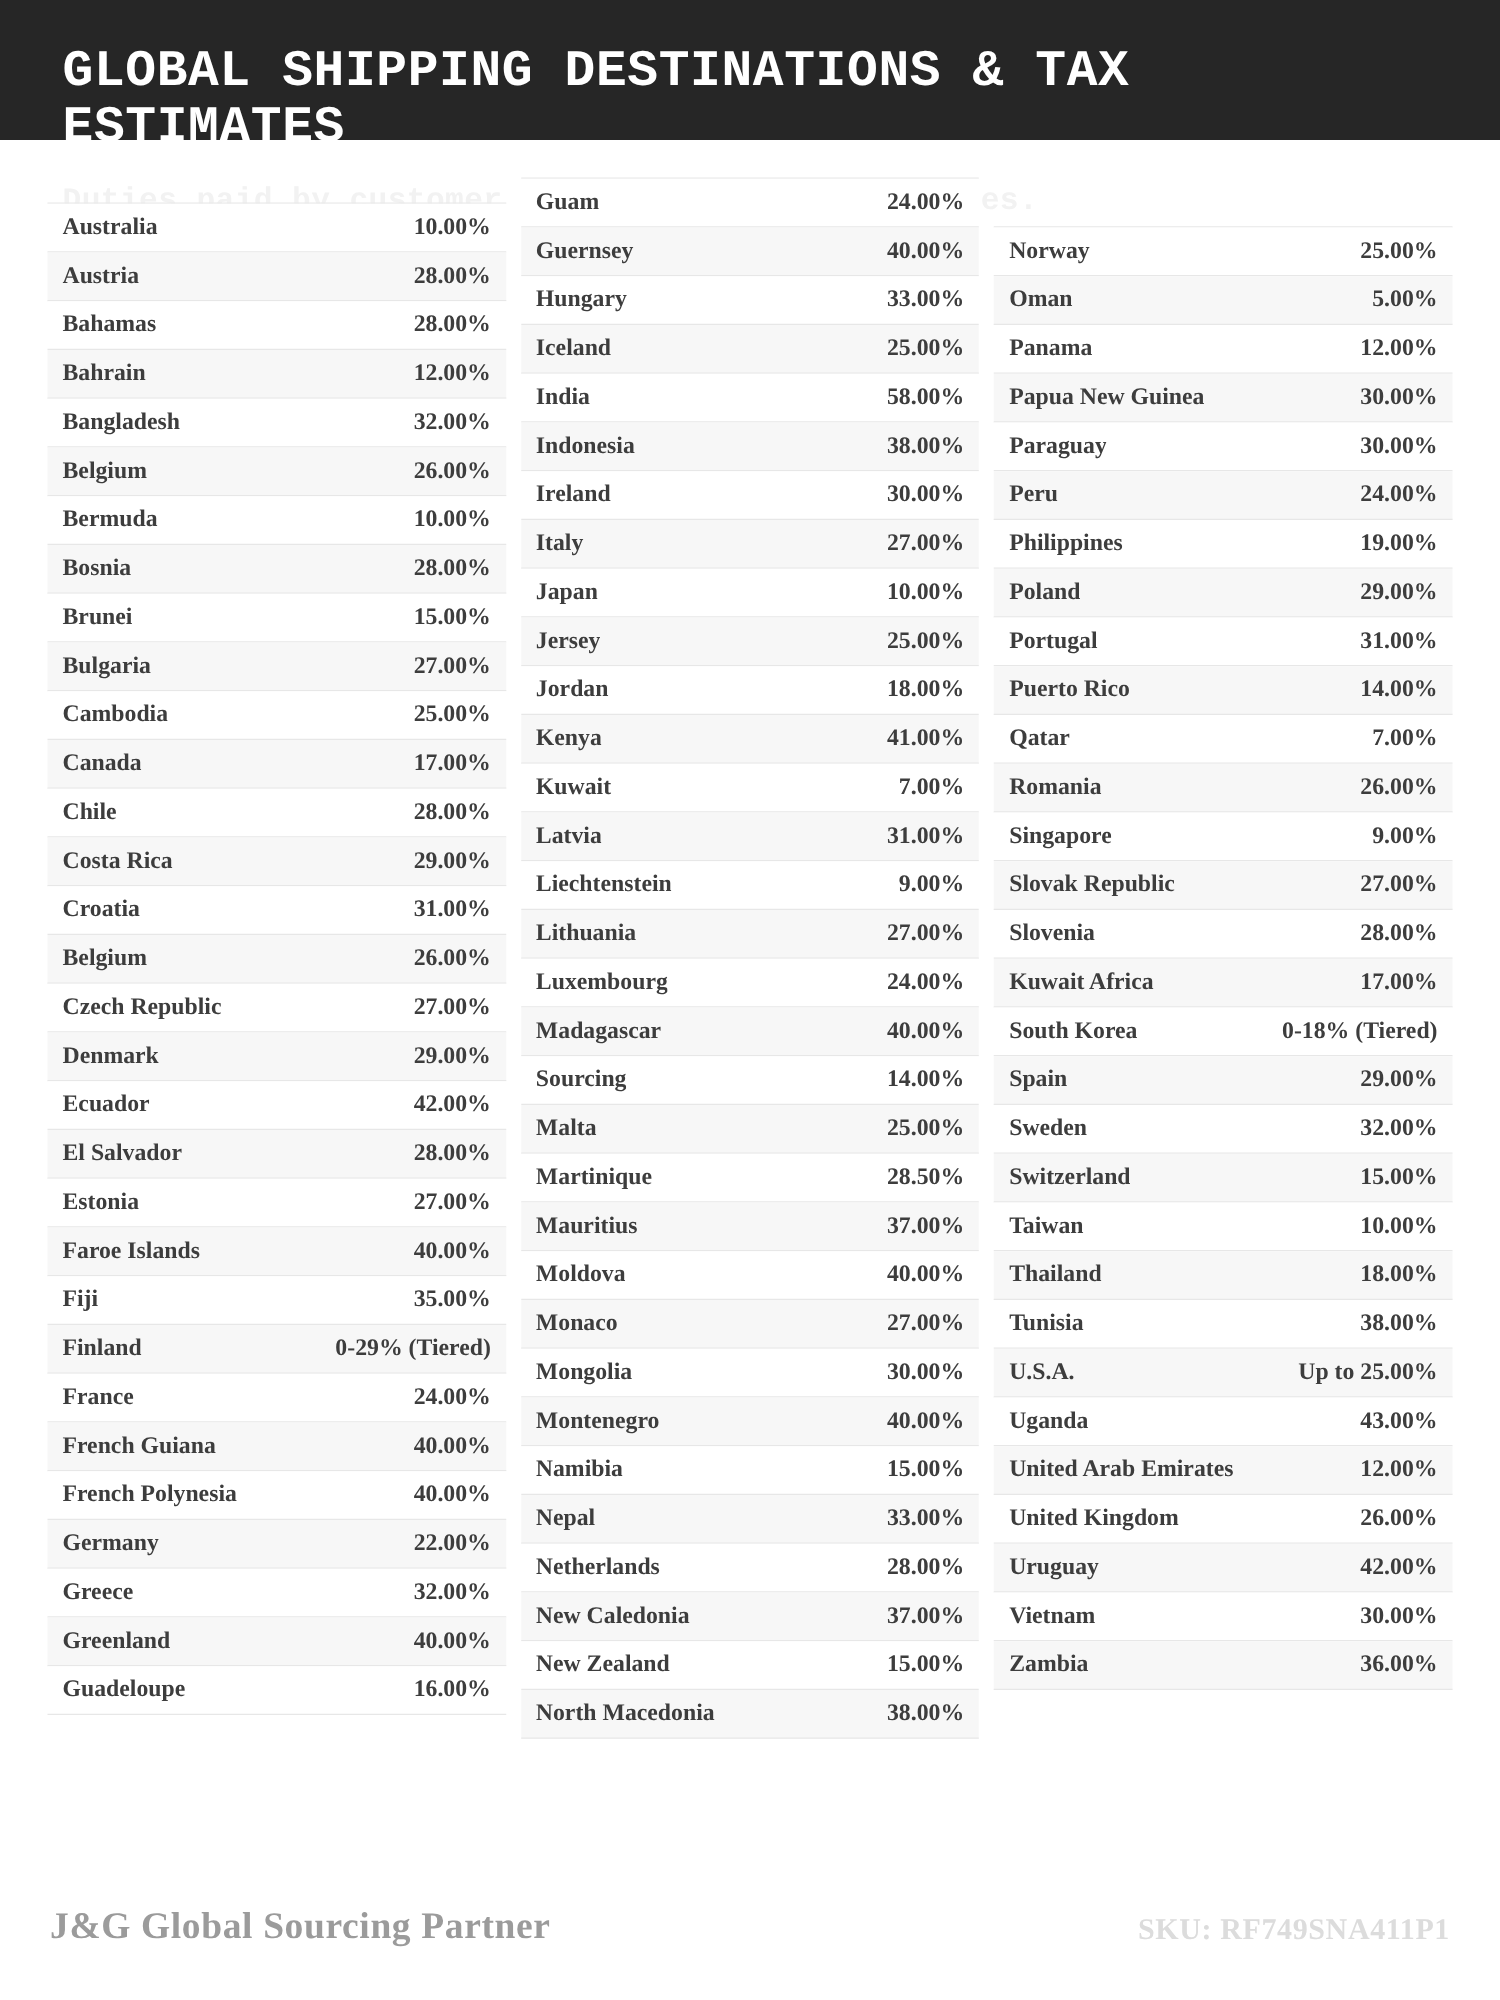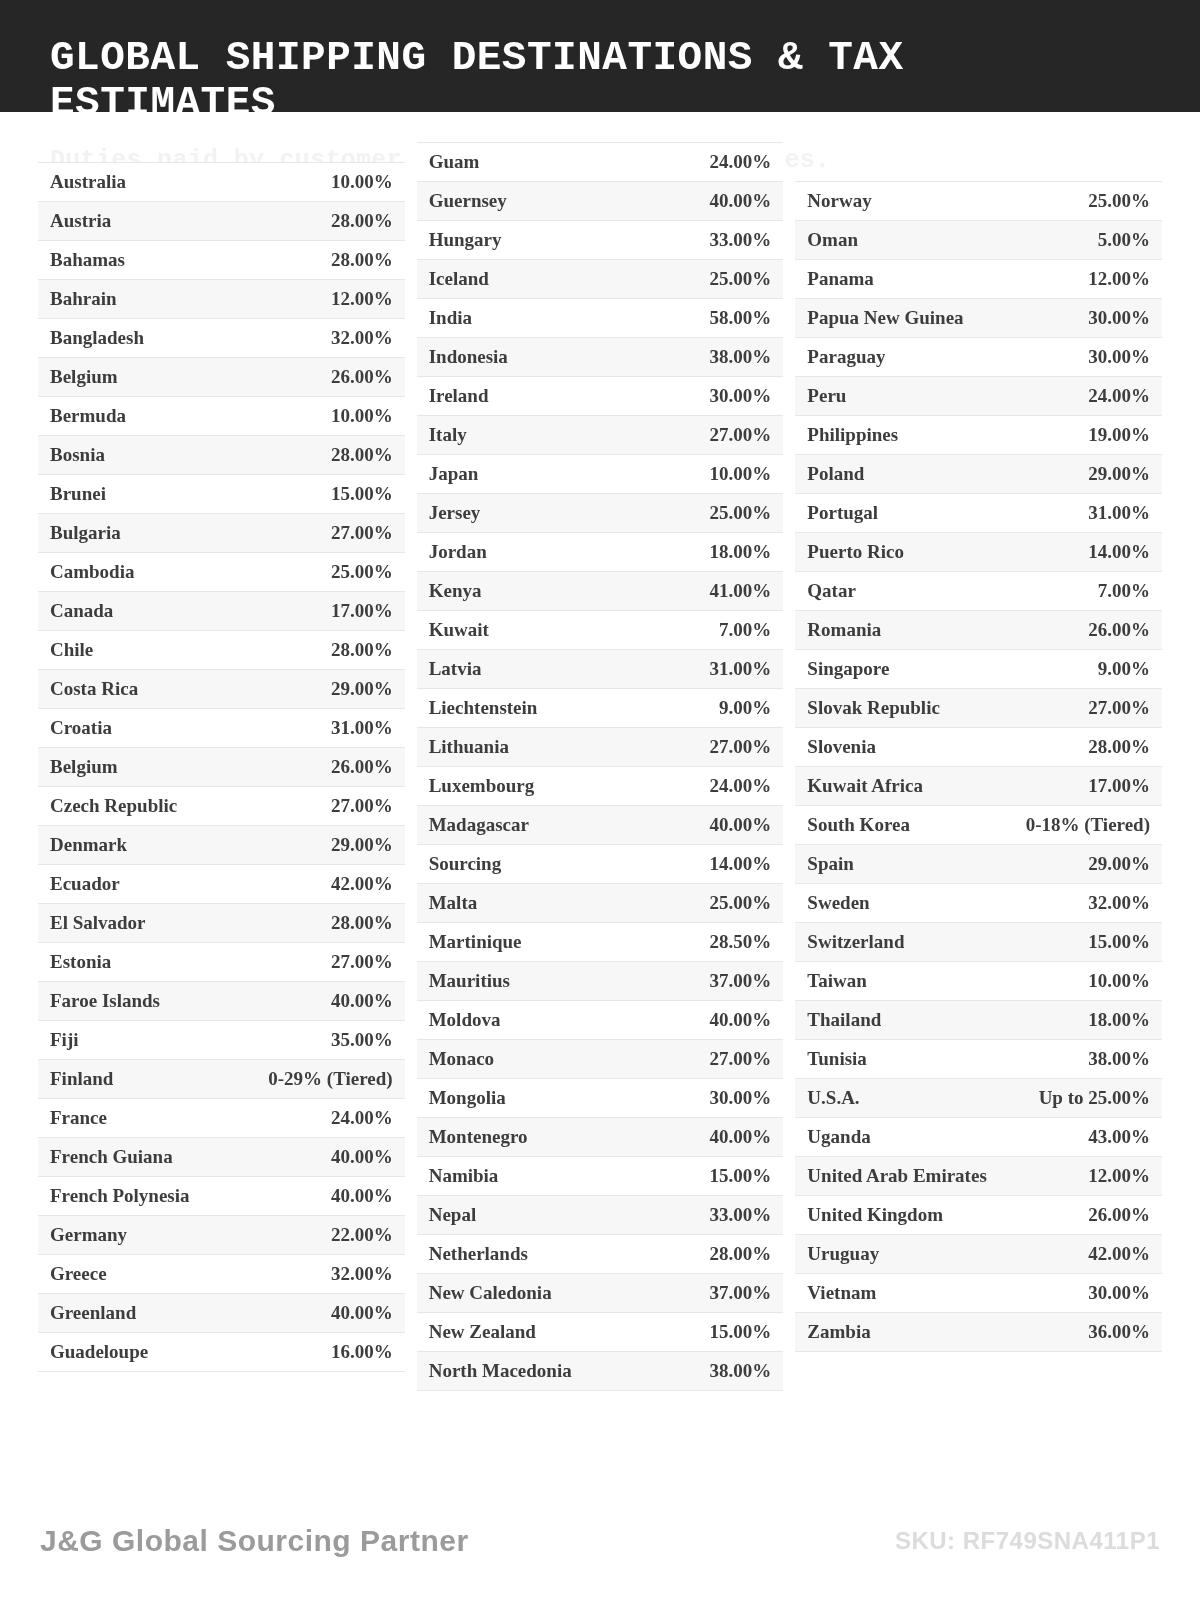--- a/index.html
+++ b/index.html
@@ -77,21 +77,22 @@
   .row .rate{
     white-space:nowrap;
     text-align:right;
     padding-left:8px;
   }
   .footer{
     position:absolute;
     left:40px;right:40px;bottom:42px;
     display:flex;
     justify-content:space-between;
-    align-items:center;
+    align-items:flex-end;
+    font-family:Liberation Serif, serif;
   }
   .footer .brand{
     font-size:30px;
     font-weight:bold;
     color:var(--footer-brand);
     letter-spacing:0.5px;
   }
   .footer .sku{
     font-size:24px;
     font-weight:bold;

